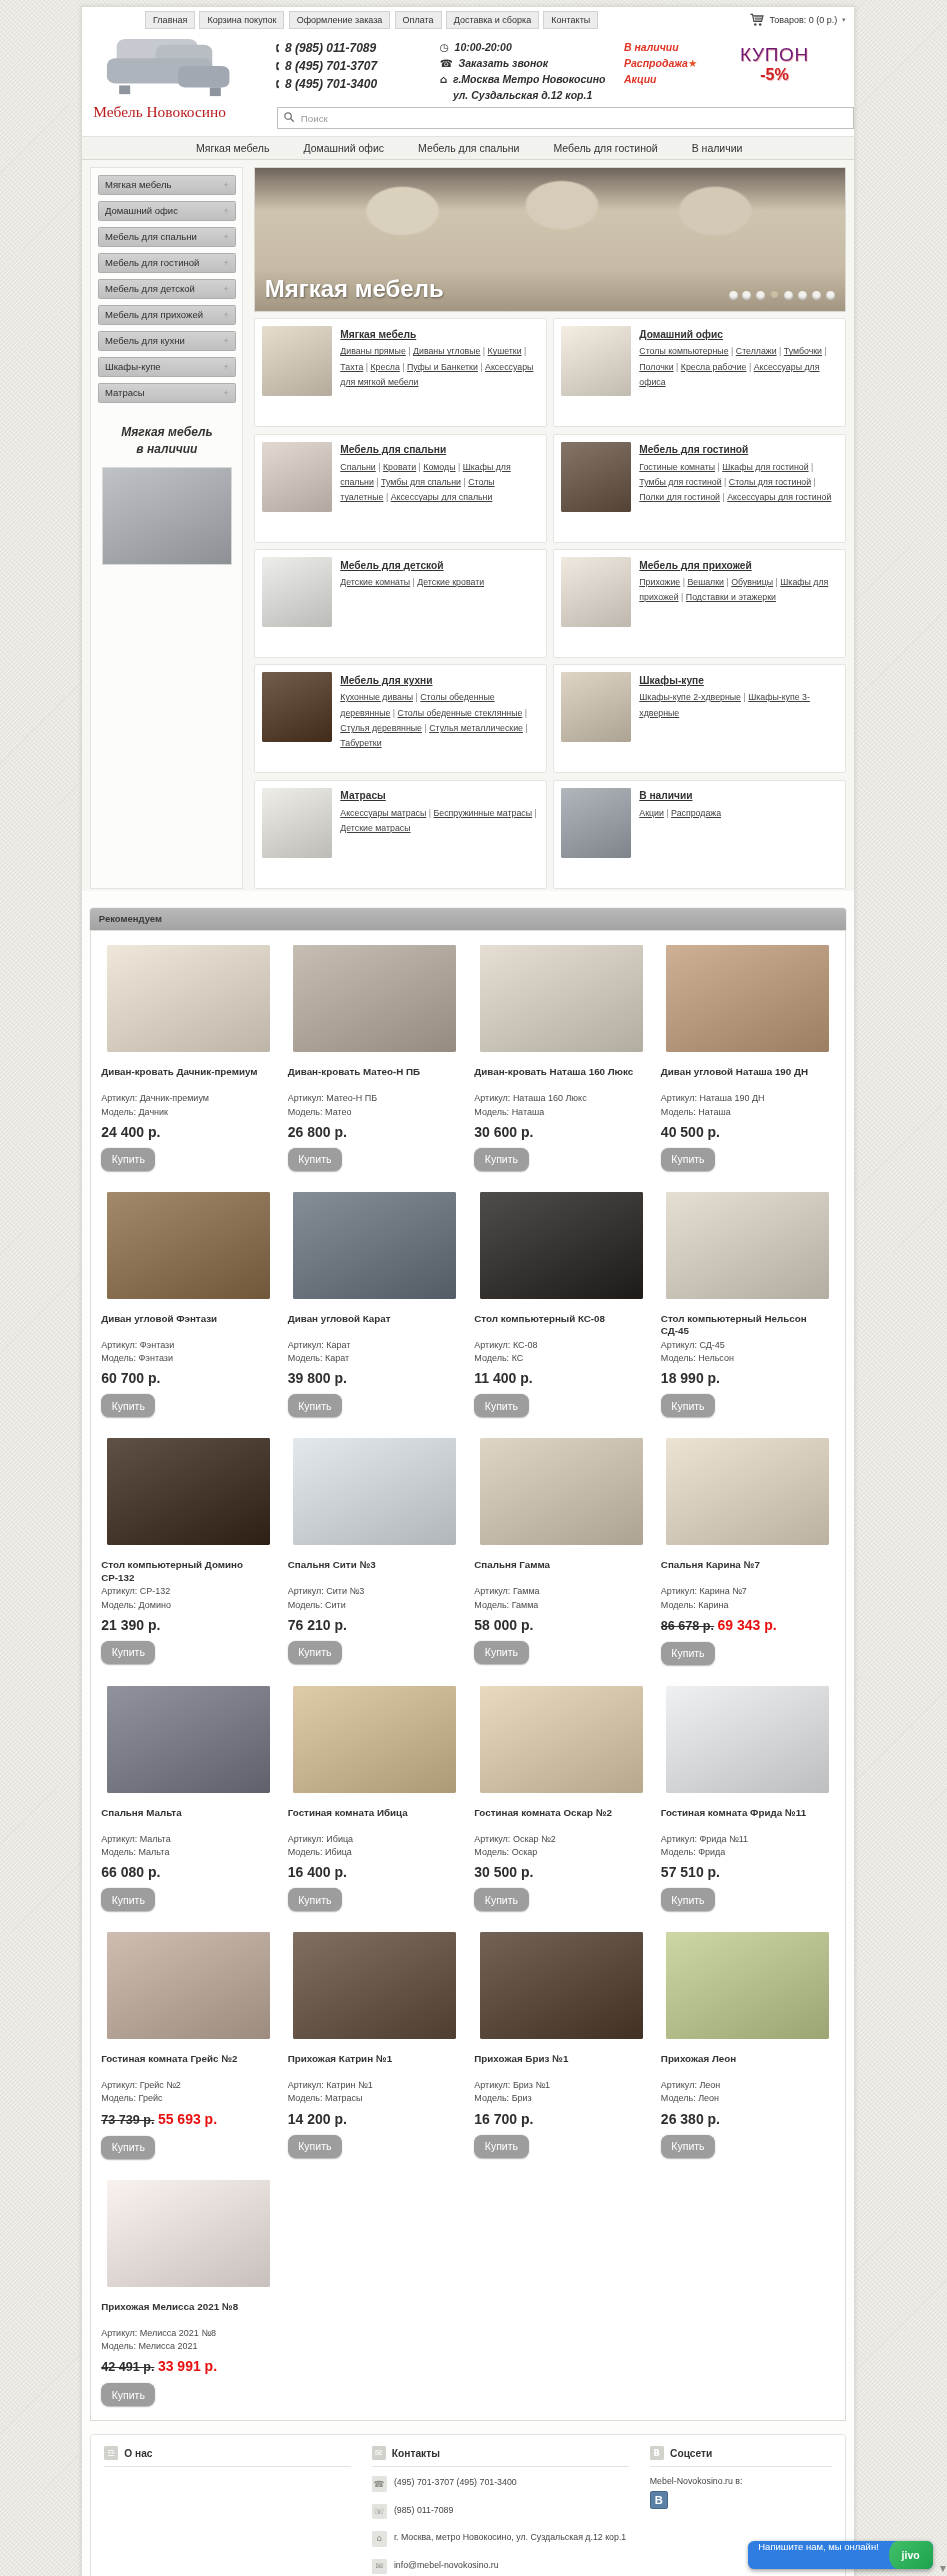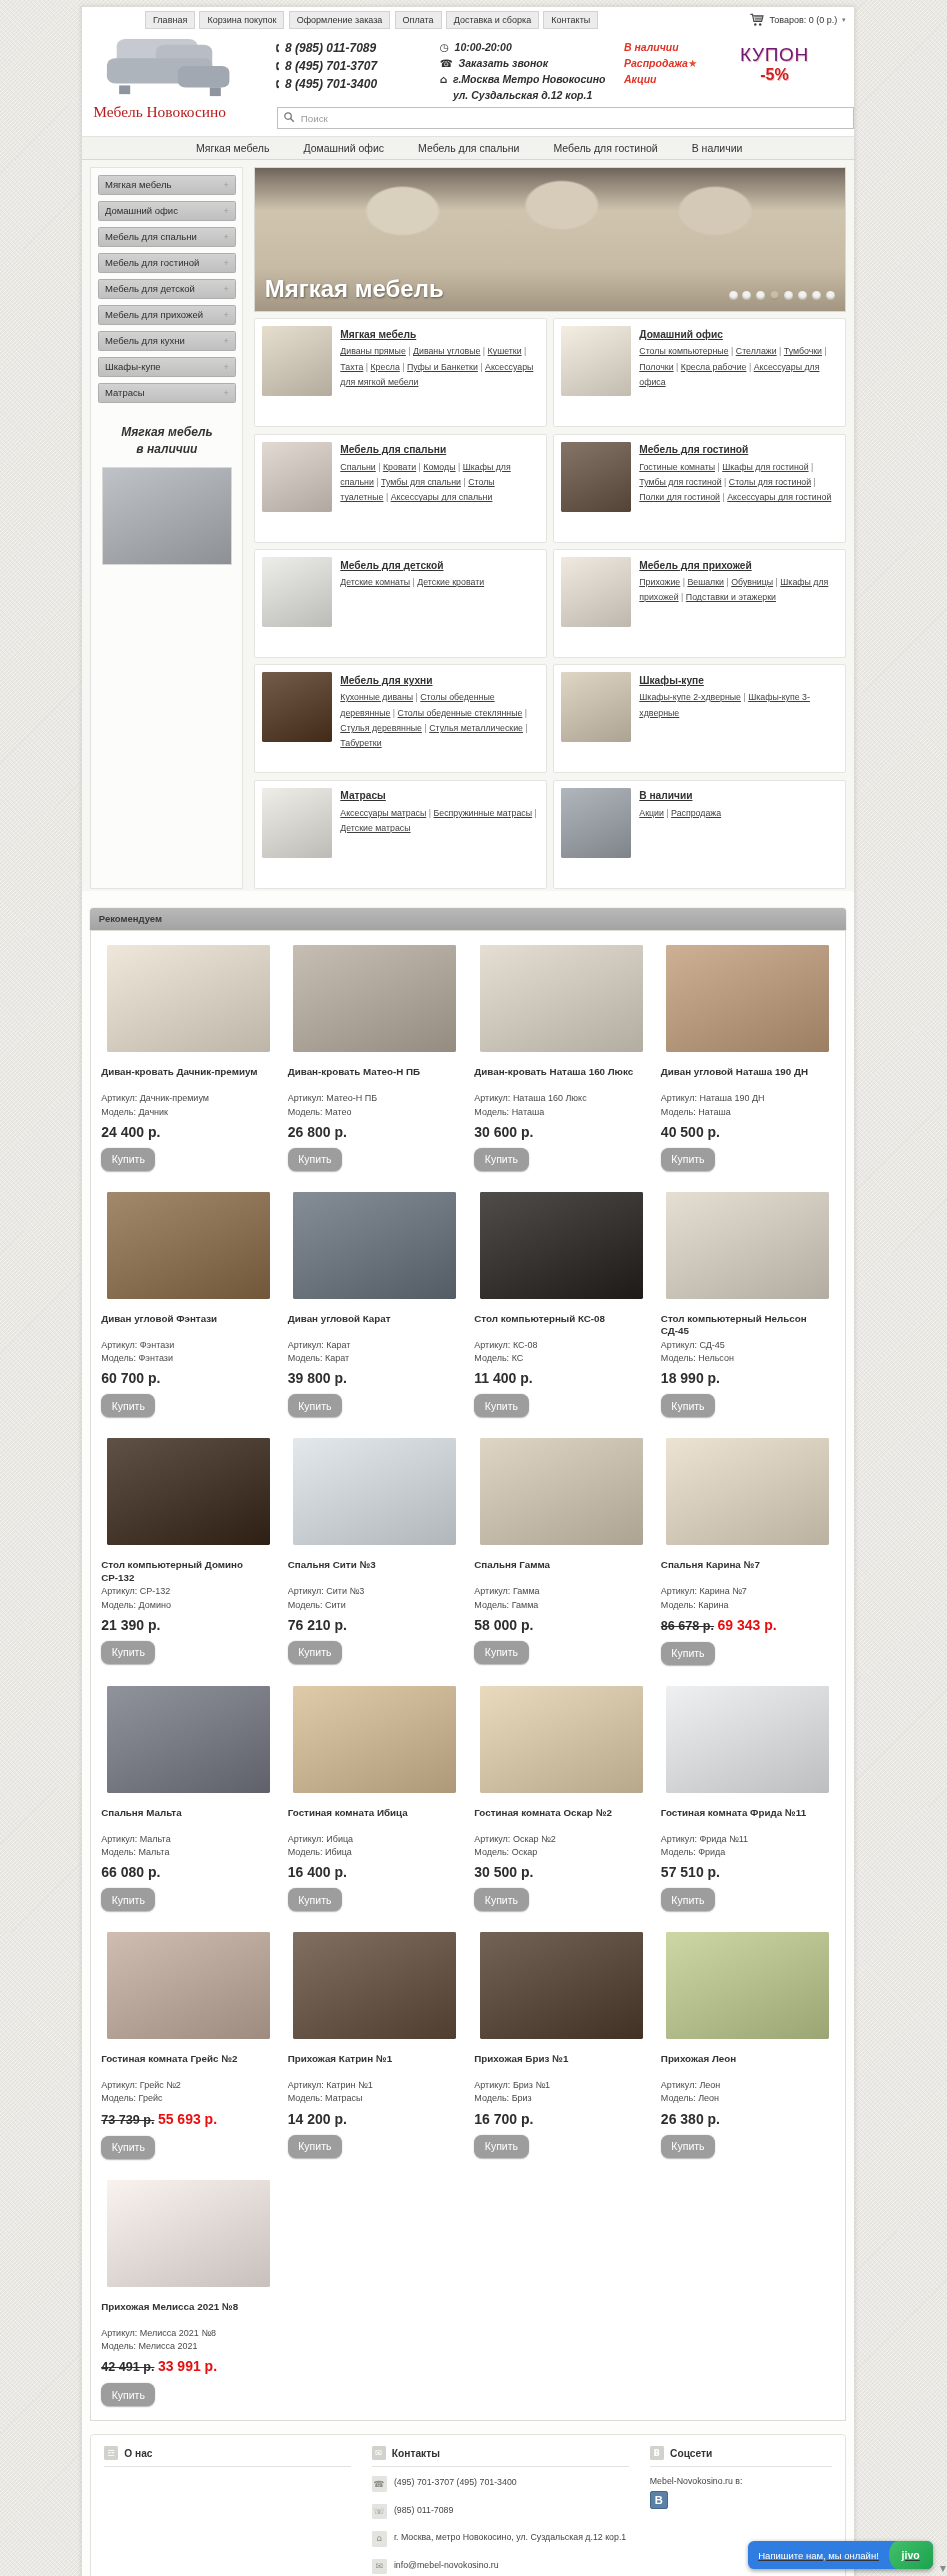--- a/index.html
+++ b/index.html
@@ -98,21 +98,21 @@
   .footer-top { margin:12.6px 8.4px 0 8.4px; background:#fff; border:0.7px solid #e2e2dd; border-radius:3.5px; padding:11.2px 12.6px 14px 12.6px; display:grid; grid-template-columns:1.15fr 1.2fr 0.85fr; column-gap:21px; }
   .f-head { display:flex; align-items:center; gap:6.3px; font-size:10.2px; font-weight:bold; color:#333; padding-bottom:6.3px; border-bottom:0.7px solid #e2e2de; margin-bottom:9px; }
   .f-head-icon { width:14px; height:14px; background:#d2d2cd; border-radius:1.4px; color:#fff; display:flex; align-items:center; justify-content:center; font-size:8.4px; font-family:"DejaVu Sans", sans-serif; }
   .about-text { font-size:8.8px; color:#555; line-height:1.55; }
   .c-row { display:flex; gap:7px; align-items:flex-start; margin-bottom:12px; font-size:8.8px; color:#444; line-height:1.45; }
   .c-icon { width:15.4px; height:15.4px; background:#e3e3df; border-radius:1.4px; color:#8f8f8a; display:flex; align-items:center; justify-content:center; font-size:9px; flex:0 0 auto; font-family:"DejaVu Sans", sans-serif; }
   .social-text { font-size:8.8px; color:#444; margin-bottom:4.9px; }
   .vk-badge { width:18px; height:18px; background:#5b80a5; border:0.7px solid #46678a; border-radius:2.1px; color:#fff; font-weight:bold; font-size:11.2px; display:flex; align-items:center; justify-content:center; cursor:pointer; }
 
   
-  .chat-widget { position:absolute; right:15.4px; bottom:7px; height:28px; display:flex; align-items:center; background:#2f7de0; border-radius:6.3px; box-shadow:0 1.4px 4.2px rgba(0,0,0,.35); overflow:hidden; cursor:pointer;text-decoration:underline; }
+  .chat-widget { position:absolute; right:15.4px; bottom:7px; height:28px; display:flex; background:#2f7de0; border-radius:6.3px; box-shadow:0 1.4px 4.2px rgba(0,0,0,.35); overflow:hidden; cursor:pointer; }
   .chat-text { color:#fff; font-size:9.5px; padding:0 9.8px; white-space:nowrap; }
   .chat-brand { position:relative; height:100%; width:44px; background:linear-gradient(135deg,#43c06a,#1ba24e); display:flex; align-items:center; justify-content:center; color:#fff; font-size:10.5px; font-weight:bold; border-radius:40% 6.3px 6.3px 40% / 100% 6.3px 6.3px 100%; }
   .scroll-arrow { position:absolute; right:2.1px; bottom:2.8px; color:#8a8a8a; font-size:7.7px; cursor:pointer; font-family:"DejaVu Sans", sans-serif; }
 </style>
 </head>
 <body>
 
 <div class="page">
 
   <div class="topbar">

